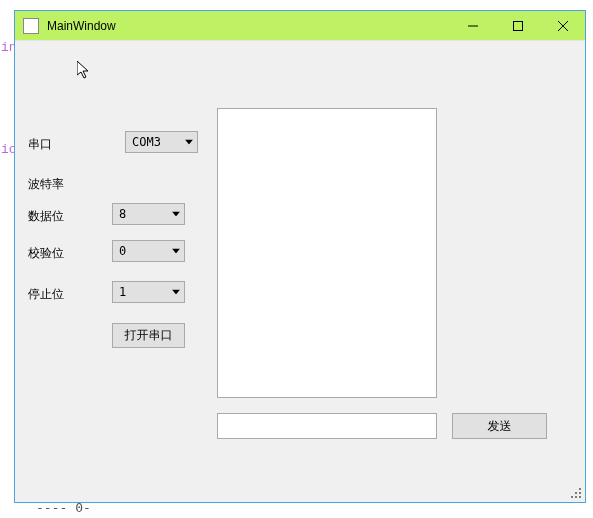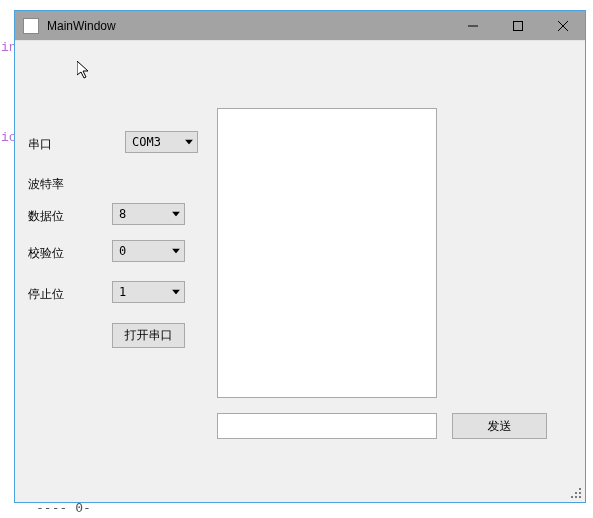--- a/index.html
+++ b/index.html
@@ -28,21 +28,21 @@
     position: absolute;
     left: 14px; top: 10px;
     width: 572px; height: 493px;
     border: 1px solid #4aa3df;
     background: #f0f0f0;
     z-index: 1;
     display: flex; flex-direction: column;
   }
   .titlebar {
     height: 30px;
-    background: #a3a3a3;
+    background: #bef264;
     border-bottom: 1px solid #e5e5e5;
     display: flex; align-items: center;
     justify-content: space-between;
     padding-left: 8px;
   }
   .title-left { display: flex; align-items: center; gap: 8px; }
   .app-icon {
     width: 16px; height: 16px;
     border: 1px solid #888;
     background: #fff;
@@ -153,21 +153,21 @@
     font-size: 13px;
     color: #555;
     z-index: 0;
     user-select: none;
   }
 </style>
 </head>
 <body>
 
 <span class="bg-text" style="left:1px; top:40px;">in</span>
-<span class="bg-text" style="left:1px; top:130px;">io</span>
+<span class="bg-text" style="left:1px; top:142px;">io</span>
 <span class="bottom-text">---- 0-</span>
 
 <div class="window">
   <div class="titlebar">
     <div class="title-left">
       <span class="app-icon"></span>
       <span class="title-text">MainWindow</span>
     </div>
     <div class="win-controls">
       <div class="win-btn">

